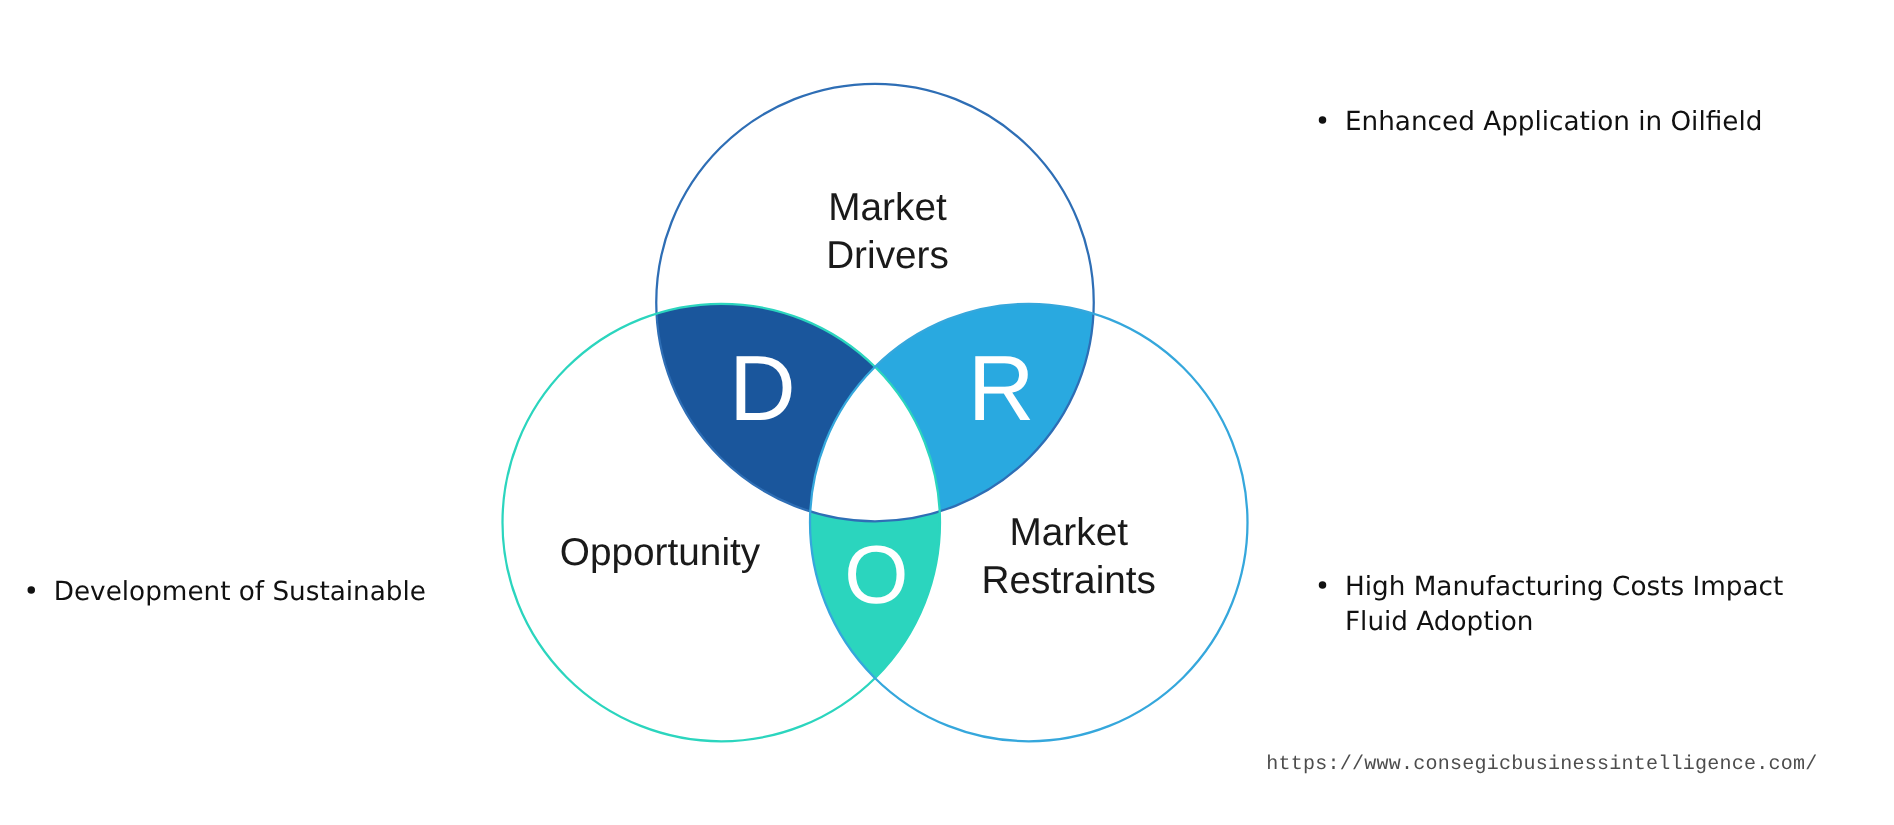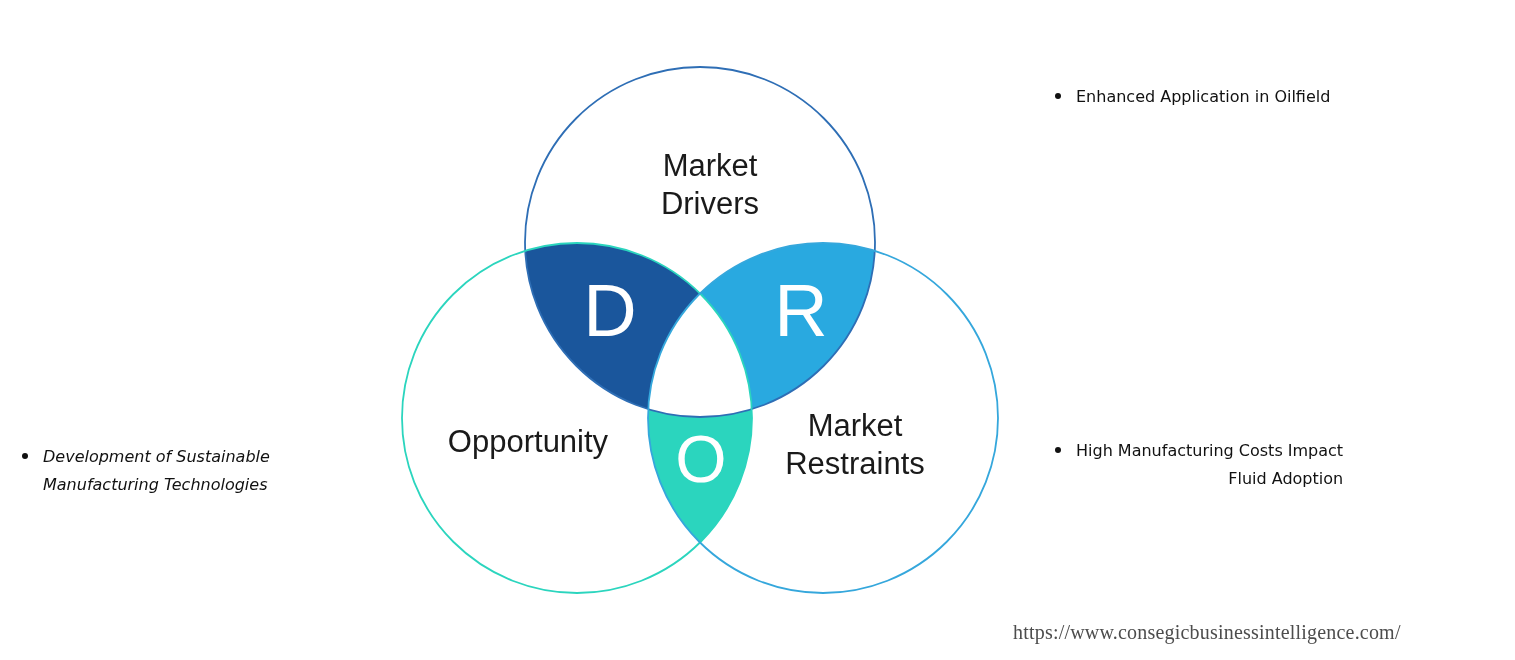--- a/index.html
+++ b/index.html
@@ -24,40 +24,40 @@
     text-anchor:middle;
   }
   .letter-big{font-size:74px;}
   .letter-o{font-size:66px;}
   .bullet{
     position:absolute;
     display:flex;
     align-items:flex-start;
     color:#111111;
     font-family:"DejaVu Sans","Liberation Sans",sans-serif;
-    font-size:16px;
+    font-size:21px;
     line-height:28px;
     font-weight:500;
   }
   .bullet .dot{
     flex:none;
     width:6px;height:6px;border-radius:50%;
     background:#111111;
     margin-top:10px;
     margin-right:15px;
   }
-  .bullet-left{left:22px;top:443px;font-style:italic;}
+  .bullet-left{left:22px;top:459px;}
   .bullet-right-top{left:1055px;top:83px;}
-  .bullet-right-bottom{left:1055px;top:437px;text-align:right;}
+  .bullet-right-bottom{left:1055px;top:455px;}
   .footer-url{
     position:absolute;
-    left:1013px;top:621px;
+    left:1013px;top:602px;
     color:#4d4d4d;
-    font-family:Liberation Serif, serif;
-    font-size:20px;
+    font-family:Liberation Mono, monospace;
+    font-size:16px;
     letter-spacing:0.2px;
   }
 </style>
 </head>
 <body>
 
 <div class="stage">
 
   <svg class="venn" width="1515" height="660" viewBox="0 0 1515 660">
     <defs>
@@ -95,21 +95,20 @@
     <text class="venn-label" x="528" y="452">Opportunity</text>
 
     <text class="venn-label" x="855" y="436">Market</text>
     <text class="venn-label" x="855" y="474">Restraints</text>
   </svg>
 
   <div class="bullet bullet-left">
     <span class="dot"></span>
     <span>
       <span>Development of Sustainable</span><br>
-      <span>Manufacturing Technologies</span>
     </span>
   </div>
 
   <div class="bullet bullet-right-top">
     <span class="dot"></span>
     <span>
       <span>Enhanced Application in Oilfield</span><br>
     </span>
   </div>
 

